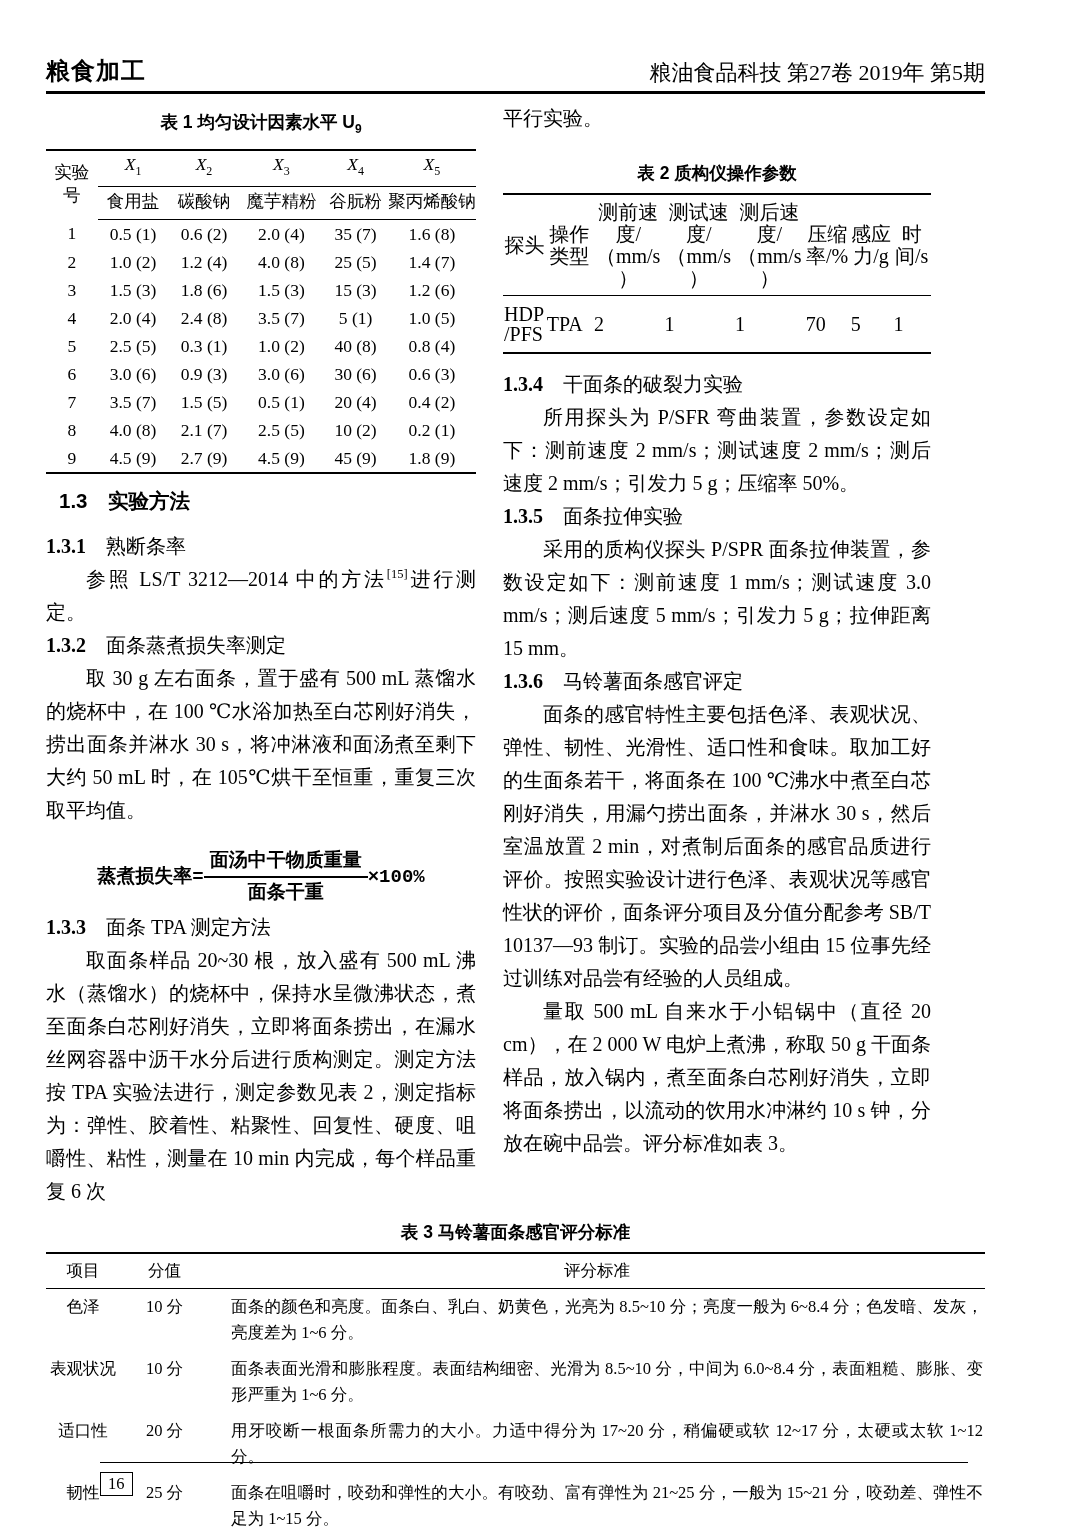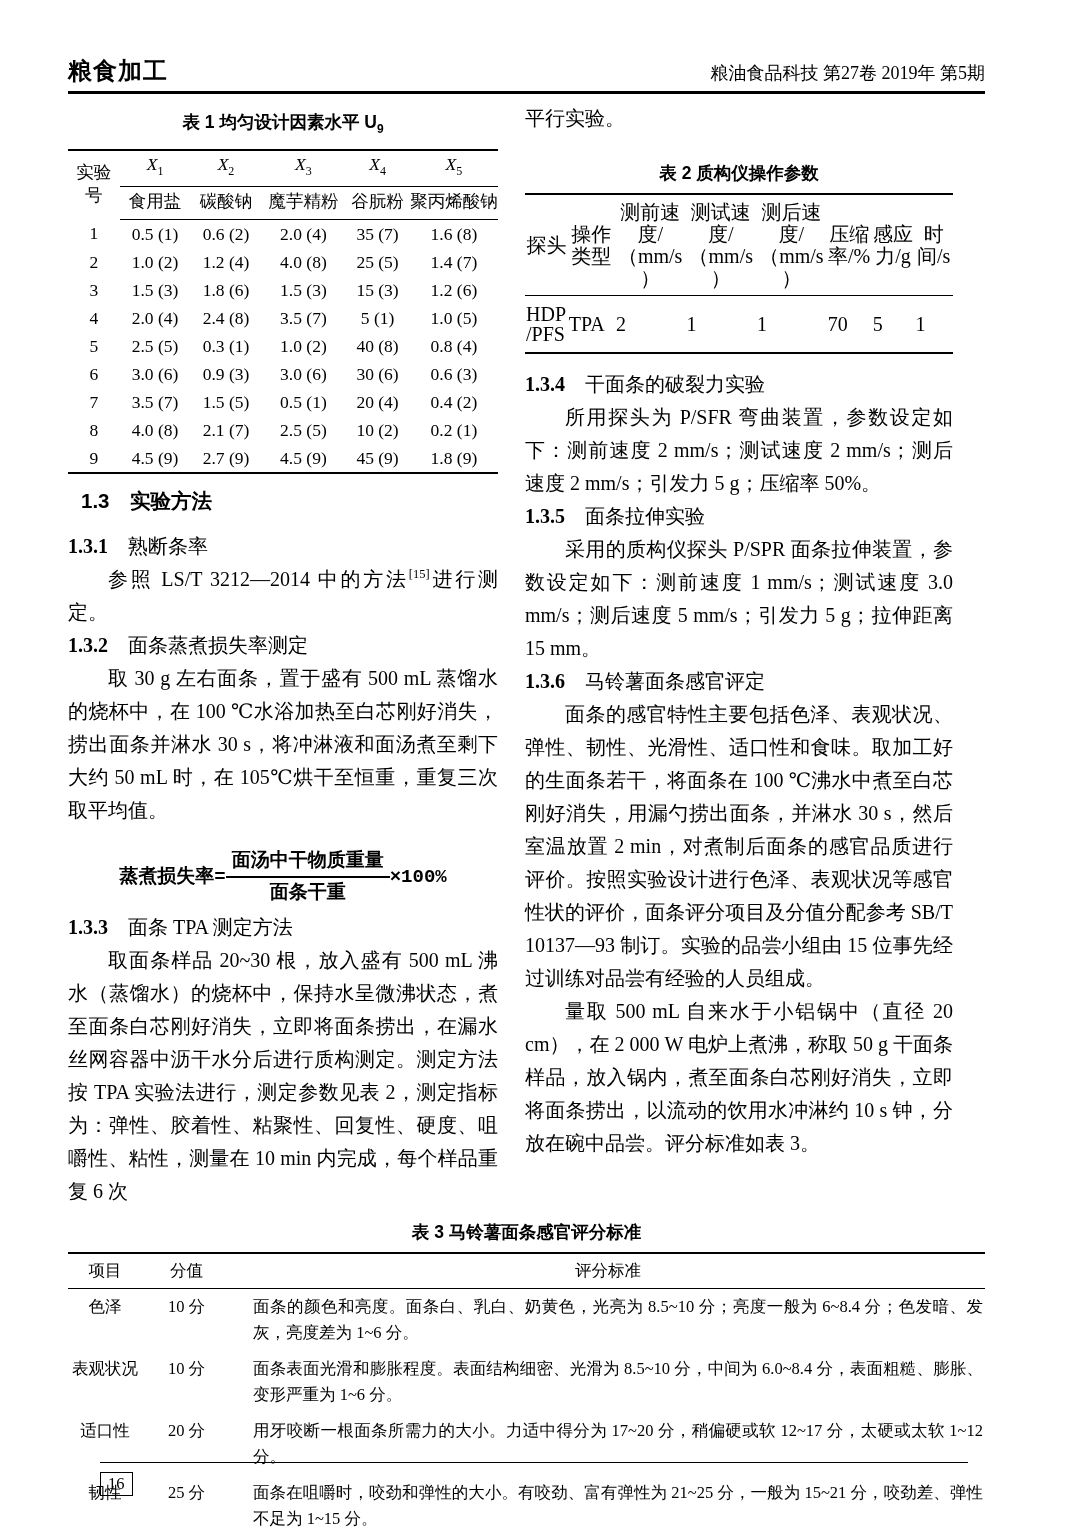--- a/index.html
+++ b/index.html
@@ -1,31 +1,31 @@
 <!DOCTYPE html>
 <html lang="zh"><head>
 <meta charset="utf-8">
 <style>
   html,body{margin:0;padding:0;background:#ffffff;}
   .page{
     position:relative;
     width:1084px;height:1535px;
     background:#ffffff;color:#000;
     box-sizing:border-box;
-    padding:58px 99px 0 68px;
+    padding:58px 99px 0 46px;
     font-family:"Liberation Serif","DejaVu Serif",serif;
     font-size:20px;line-height:33px;
     overflow:hidden;
   }
   
   .hdr{display:flex;justify-content:space-between;align-items:flex-end;
        border-bottom:3px solid #000;padding-bottom:7px;}
   .hdr-left{font-family:"Liberation Sans","DejaVu Sans",sans-serif;
             font-weight:bold;font-size:24px;line-height:26px;letter-spacing:1px;}
-  .hdr-right{font-size:18px;line-height:22px;}
+  .hdr-right{font-size:22px;line-height:22px;}
   
   .cols{display:flex;gap:27px;margin-top:8px;}
   .col{width:430px;}
   .colr{width:428px;}
   
   .tcap{font-family:"Liberation Sans","DejaVu Sans",sans-serif;font-weight:bold;
         font-size:17.5px;text-align:center;line-height:24px;margin:8px 0 8px;}
   
   table{border-collapse:collapse;}
   .t1{width:100%;font-size:17.5px;text-align:center;

